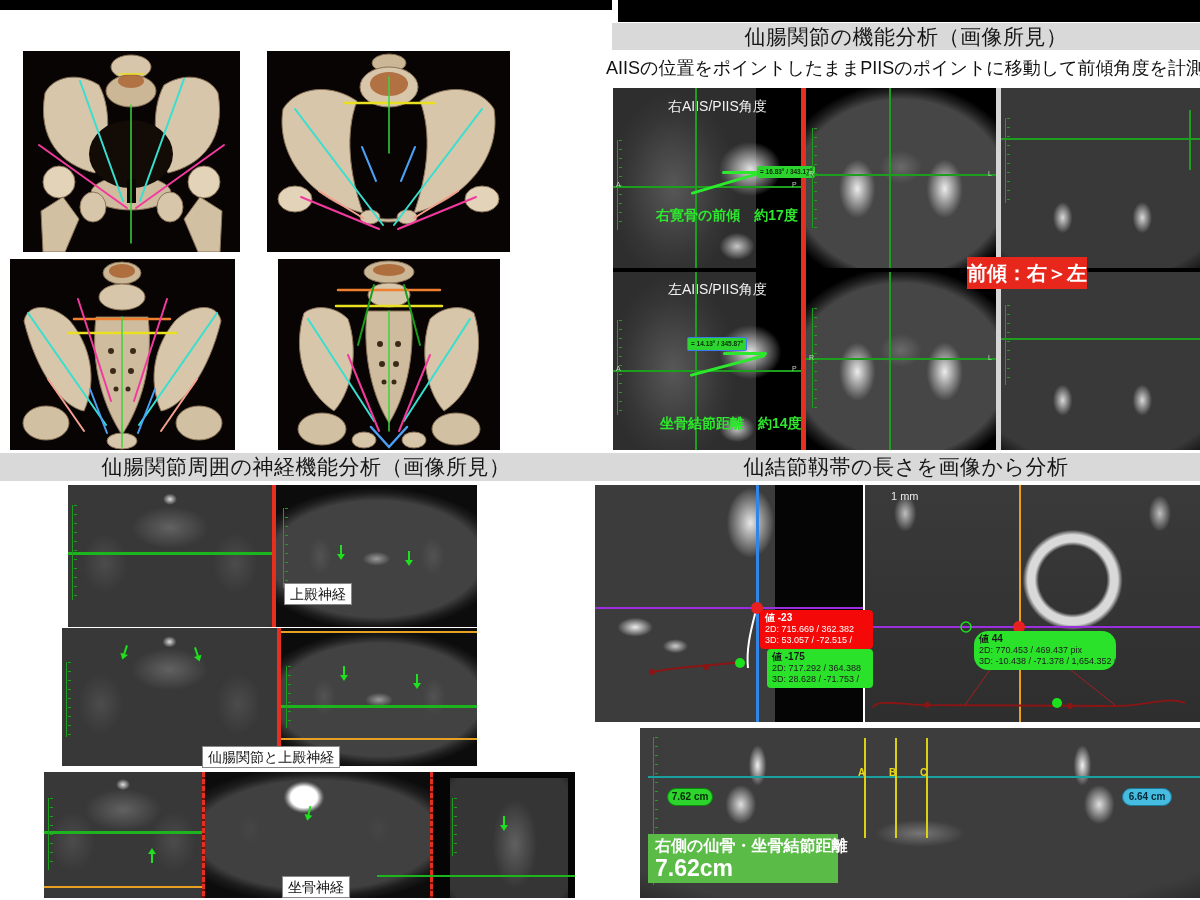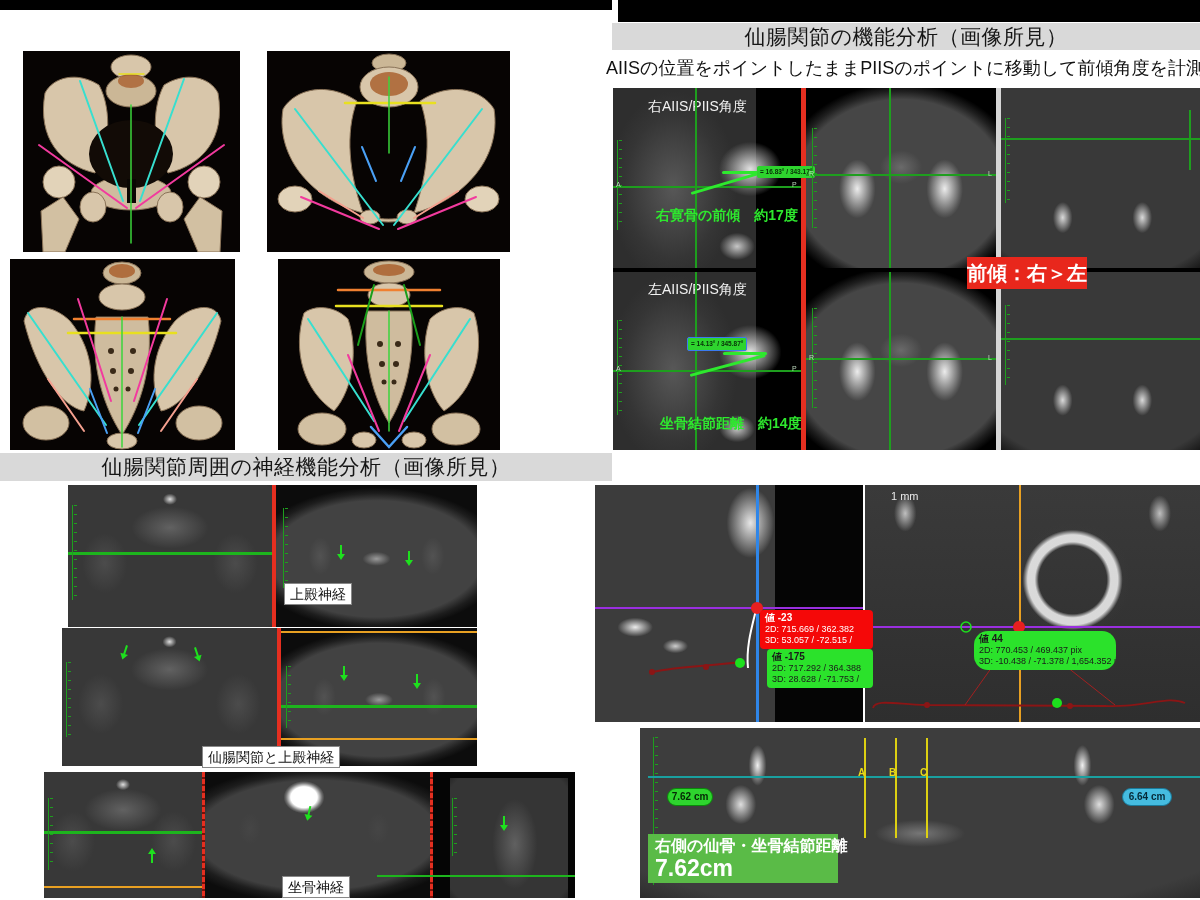--- a/index.html
+++ b/index.html
@@ -70,21 +70,21 @@
   
   .gl{position:absolute;background:#1e9e1e;}
   .aline{position:absolute;height:3px;background:#2ee82e;transform-origin:left center;border-radius:2px;}
   .vruler{position:absolute;width:5px;background:
       repeating-linear-gradient(180deg,#1e9e1e 0 1px,transparent 1px 9px) 2px 0/3px 100% no-repeat,
       linear-gradient(#1e9e1e,#1e9e1e) 0 0/1px 100% no-repeat;}
   .arr{position:absolute;width:2px;height:13px;background:#1ee01e;}
   .arr::after{content:"";position:absolute;left:-3.5px;bottom:-6px;width:0;height:0;
       border:4.5px solid transparent;border-top:6.5px solid #1ee01e;}
   .arr.up{transform:rotate(180deg);}
-  .viewlabel{position:absolute;color:#f2f2f2;font-size:14px;white-space:nowrap;}
+  .viewlabel{position:absolute;color:#f2f2f2;font-size:14px;white-space:nowrap;margin-left:20px;}
   .resulttext{position:absolute;color:#2ee82e;font-size:14px;font-weight:bold;white-space:nowrap;}
   .anglechip{position:absolute;background:#2ed42e;color:#083008;font-size:6.5px;line-height:12px;
       padding:0 3px;border-radius:2px;white-space:nowrap;font-weight:bold;}
   .chip{position:absolute;background:#fff;color:#111;font-size:14px;line-height:20px;
       padding:0 5px;border:1px solid #888;white-space:nowrap;z-index:6;}
   .readout{position:absolute;border-radius:4px;padding:2px 5px;font-size:9px;line-height:11.5px;
       white-space:nowrap;overflow:hidden;z-index:5;}
   .readout .l1{font-size:10px;font-weight:bold;}
   .redbadge{position:absolute;background:#e8271c;color:#fff;font-size:20px;font-weight:bold;
       display:flex;align-items:center;justify-content:center;white-space:nowrap;z-index:7;}
@@ -346,20 +346,23 @@
   <div class="gl" style="left:377px;top:875px;width:198px;height:2px;background:#1db51d;"></div>
   <div class="vruler" style="left:48px;top:798px;height:72px;"></div>
   <div class="vruler" style="left:452px;top:798px;height:58px;"></div>
   <div class="arr up" style="left:151px;top:850px;"></div>
   <div class="arr" style="left:308px;top:806px;transform:rotate(12deg);"></div>
   <div class="arr" style="left:503px;top:816px;"></div>
   <div class="chip" style="left:282px;top:876px;">
     <span>坐骨神経</span>
   </div>
 
+  <div class="titlebar" style="left:612px;top:453px;width:588px;height:28px;font-size:21px;">
+    <span>仙結節靱帯の長さを画像から分析</span>
+  </div>
 
   <div class="panel b-sag" style="left:595px;top:485px;width:268px;height:237px;"></div>
   <div class="panel b-cor" style="left:865px;top:485px;width:335px;height:237px;"></div>
   <div class="scalelabel" style="left:891px;top:490px;">1 mm</div>
 
   <div class="abs" style="left:756px;top:485px;width:3px;height:237px;background:#2f86e8;"></div>
   <div class="abs" style="left:595px;top:607px;width:268px;height:2px;background:#9a2fe0;"></div>
   <div class="abs" style="left:1019px;top:485px;width:2px;height:237px;background:#e8a022;"></div>
   <div class="abs" style="left:865px;top:626px;width:335px;height:2px;background:#9a2fe0;"></div>
 

